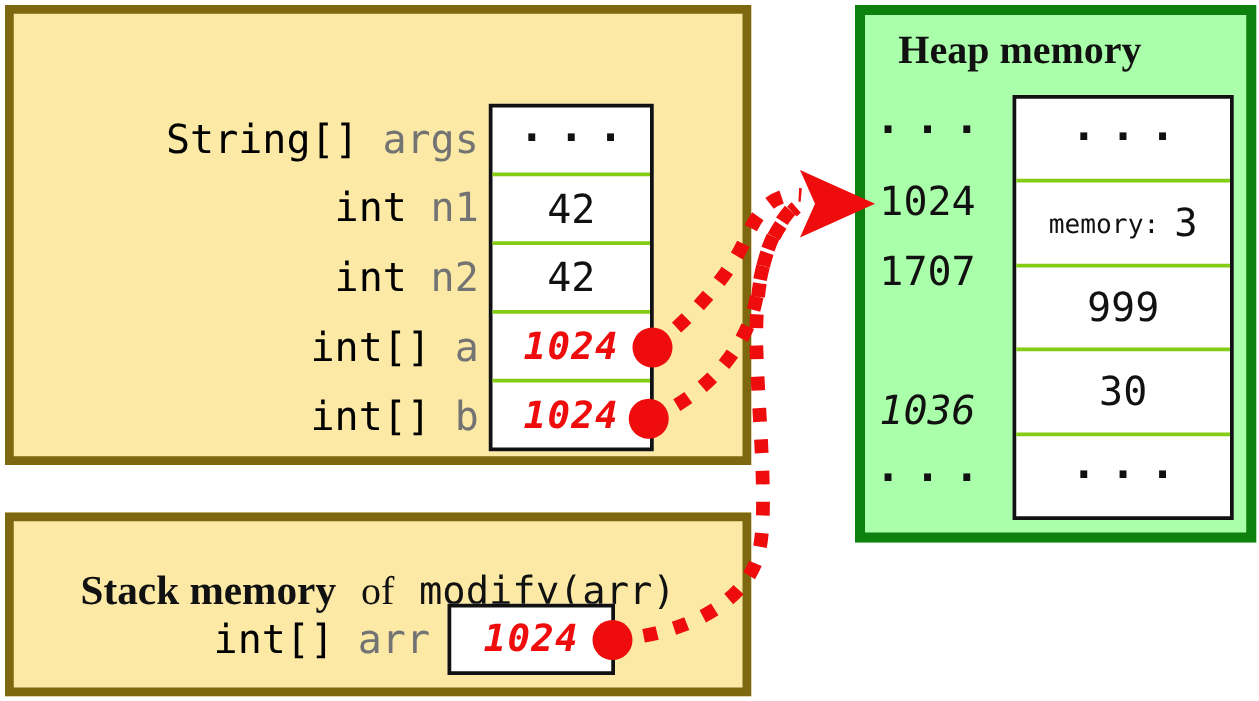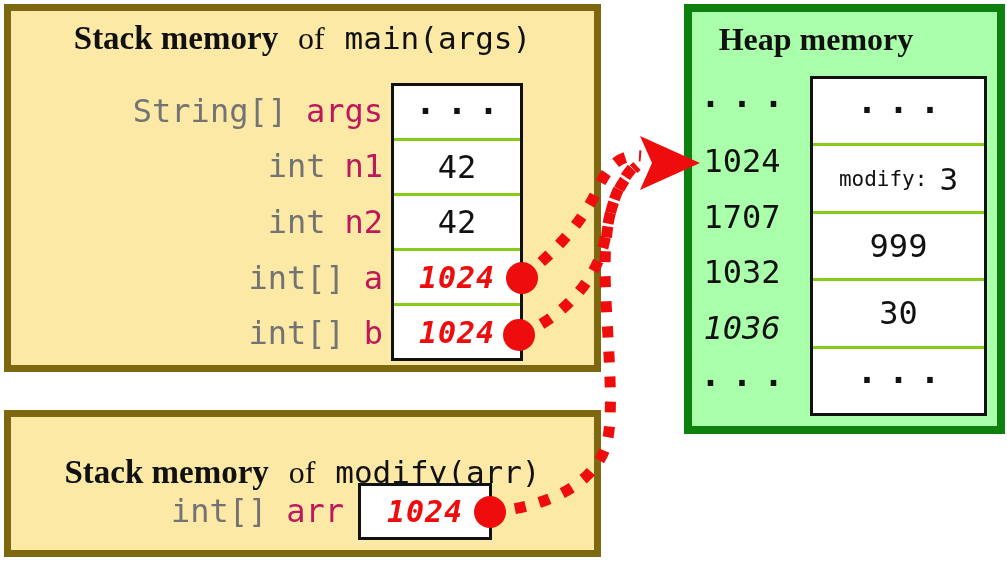--- a/index.html
+++ b/index.html
@@ -16,22 +16,22 @@
   #title-heap{left:684px;top:16px;width:264px;font-family:"Liberation Serif",serif;
               font-weight:bold;font-size:32px;}
   .t-sb{font-family:"Liberation Serif",serif;font-weight:bold;}
   .t-s{font-family:"Liberation Serif",serif;font-size:32px;}
   .t-c{font-family:"DejaVu Sans Mono",monospace;font-size:31px;}
 
   .var-label{position:absolute;text-align:right;font-size:32px;white-space:nowrap;}
   .lblcol{left:30px;width:353px;height:56px;line-height:56px;}
   .r0{top:83px;} .r1{top:138px;} .r2{top:194px;} .r3{top:250px;} .r4{top:305px;}
   #lbl-arr{left:30px;width:314px;top:483px;height:57px;line-height:57px;}
-  .type{color:#737373;}
-  .vname{color:#be185d;margin-left:19px;}
+  .type{color:#000000;}
+  .vname{color:#737373;margin-left:19px;}
 
   .cellcol{position:absolute;box-sizing:border-box;background:#fff;border:3px solid #111;
            display:flex;flex-direction:column;}
   #cells-main{left:391px;top:83px;width:132px;height:278px;}
   #cell-arr{left:358px;top:483px;width:134px;height:57px;}
   #cells-heap{left:810px;top:76px;width:177px;height:340px;}
   .cell{flex:1;display:flex;align-items:center;justify-content:center;font-size:32px;color:#111;}
   .cell + .cell{border-top:3px solid #84cc16;}
   .ref{color:#ee0c0c;font-weight:bold;font-style:italic;font-size:30px;letter-spacing:1px;}
   .dotsy{font-weight:bold;font-size:34px;letter-spacing:11px;margin-right:-11px;
@@ -43,25 +43,20 @@
   .len-val{font-size:31px;margin-left:12px;}
 
   .overlay{position:absolute;left:0;top:0;pointer-events:none;}
 </style>
 </head>
 <body>
 
 <div class="canvas">
 
   <div class="frame" id="frame-main"></div>
-  <div class="frame-title" id="title-main">
-    <span class="t-sb">Stack memory</span>
-    <span class="t-s">of</span>
-    <span class="t-c">main(args)</span>
-  </div>
 
   <div class="var-label lblcol r0">
     <span class="type">String[]</span><span class="vname">args</span>
   </div>
   <div class="var-label lblcol r1">
     <span class="type">int</span><span class="vname">n1</span>
   </div>
   <div class="var-label lblcol r2">
     <span class="type">int</span><span class="vname">n2</span>
   </div>
@@ -104,30 +99,29 @@
         <span>1024</span>
       </div>
   </div>
 
   <div class="frame" id="frame-heap"></div>
   <div class="frame-title" id="title-heap">Heap memory</div>
 
   <div class="heap-addr h0"><span class="dotsy">...</span></div>
   <div class="heap-addr h1">1024</div>
   <div class="heap-addr h2">1707</div>
-  <div class="heap-addr h3">1032</div>
   <div class="heap-addr h4">1036</div>
   <div class="heap-addr h5"><span class="dotsy">...</span></div>
 
   <div class="cellcol" id="cells-heap">
     <div class="cell">
         <span class="dotsy">...</span>
       </div>
     <div class="cell">
-      <span class="len-label">modify:</span>
+      <span class="len-label">memory:</span>
       <span class="len-val">3</span>
     </div>
     <div class="cell">
         <span>999</span>
       </div>
     <div class="cell">
         <span>30</span>
       </div>
     <div class="cell">
         <span class="dotsy">...</span>

